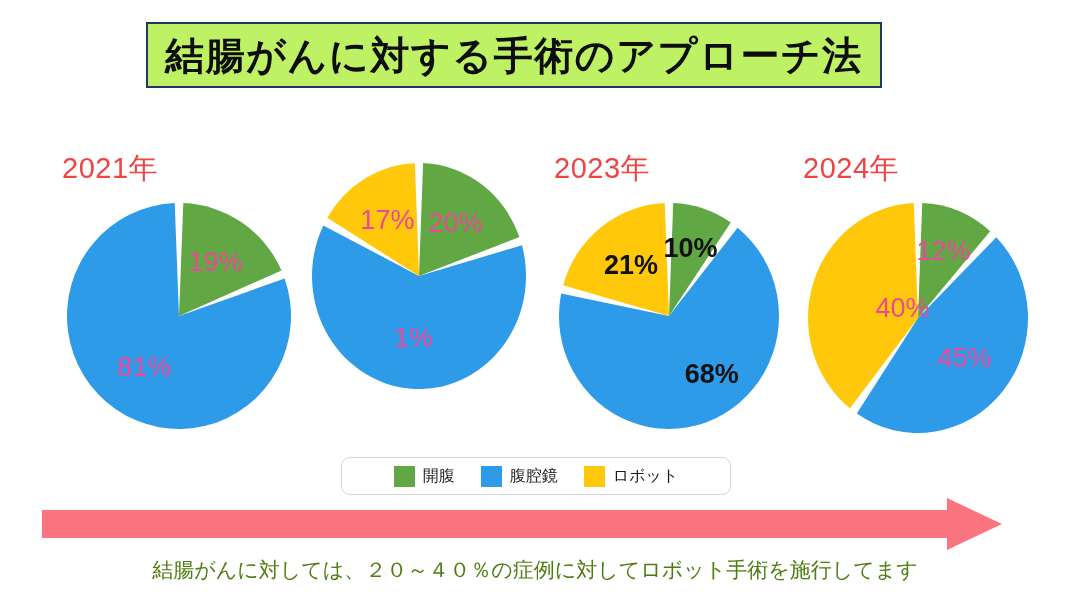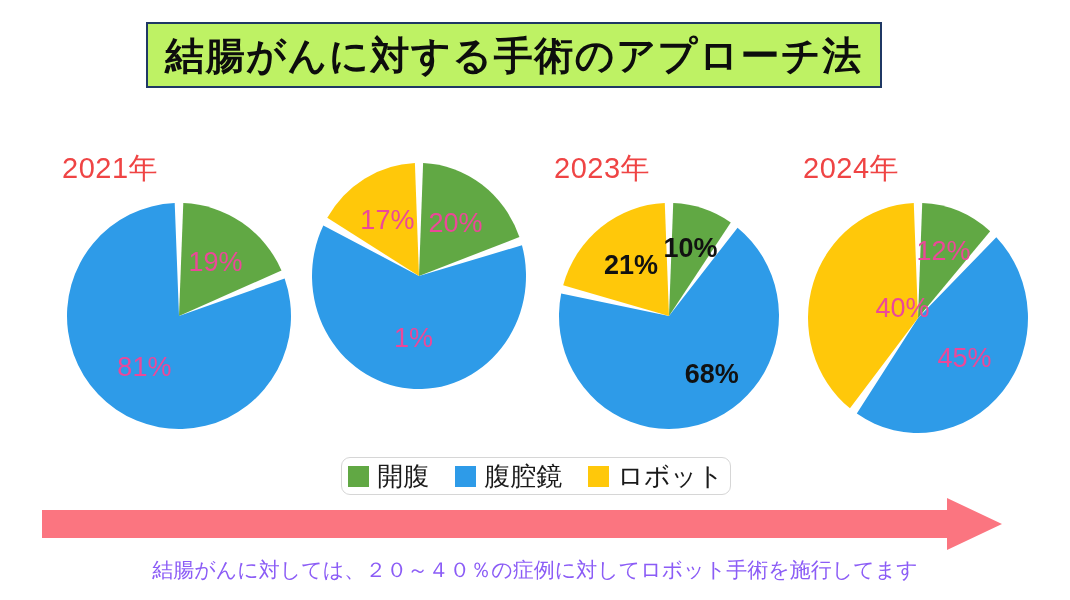--- a/index.html
+++ b/index.html
@@ -90,21 +90,21 @@
     display: flex;
     align-items: center;
     gap: 8px;
   }
   .legend-swatch {
     width: 21px;
     height: 21px;
     display: inline-block;
   }
   .legend-label {
-    font-size: 26px;
+    font-size: 16px;
     color: #1a1a1a;
     line-height: 1;
     white-space: nowrap;
   }
 
   
   #arrow {
     position: absolute;
     left: 42px;
     top: 498px;
@@ -113,21 +113,21 @@
   }
 
   
   #caption {
     position: absolute;
     left: 0;
     top: 556px;
     width: 1070px;
     text-align: center;
     font-size: 21px;
-    color: #8b5cf6;
+    color: #4d7c0f;
     letter-spacing: 0px;
     white-space: nowrap;
   }
 </style>
 </head>
 <body>
 
 <div id="title-box" style="border-color: rgb(31, 56, 100);">
   <div id="title-text">結腸がんに対する手術のアプローチ法</div>
 </div>

